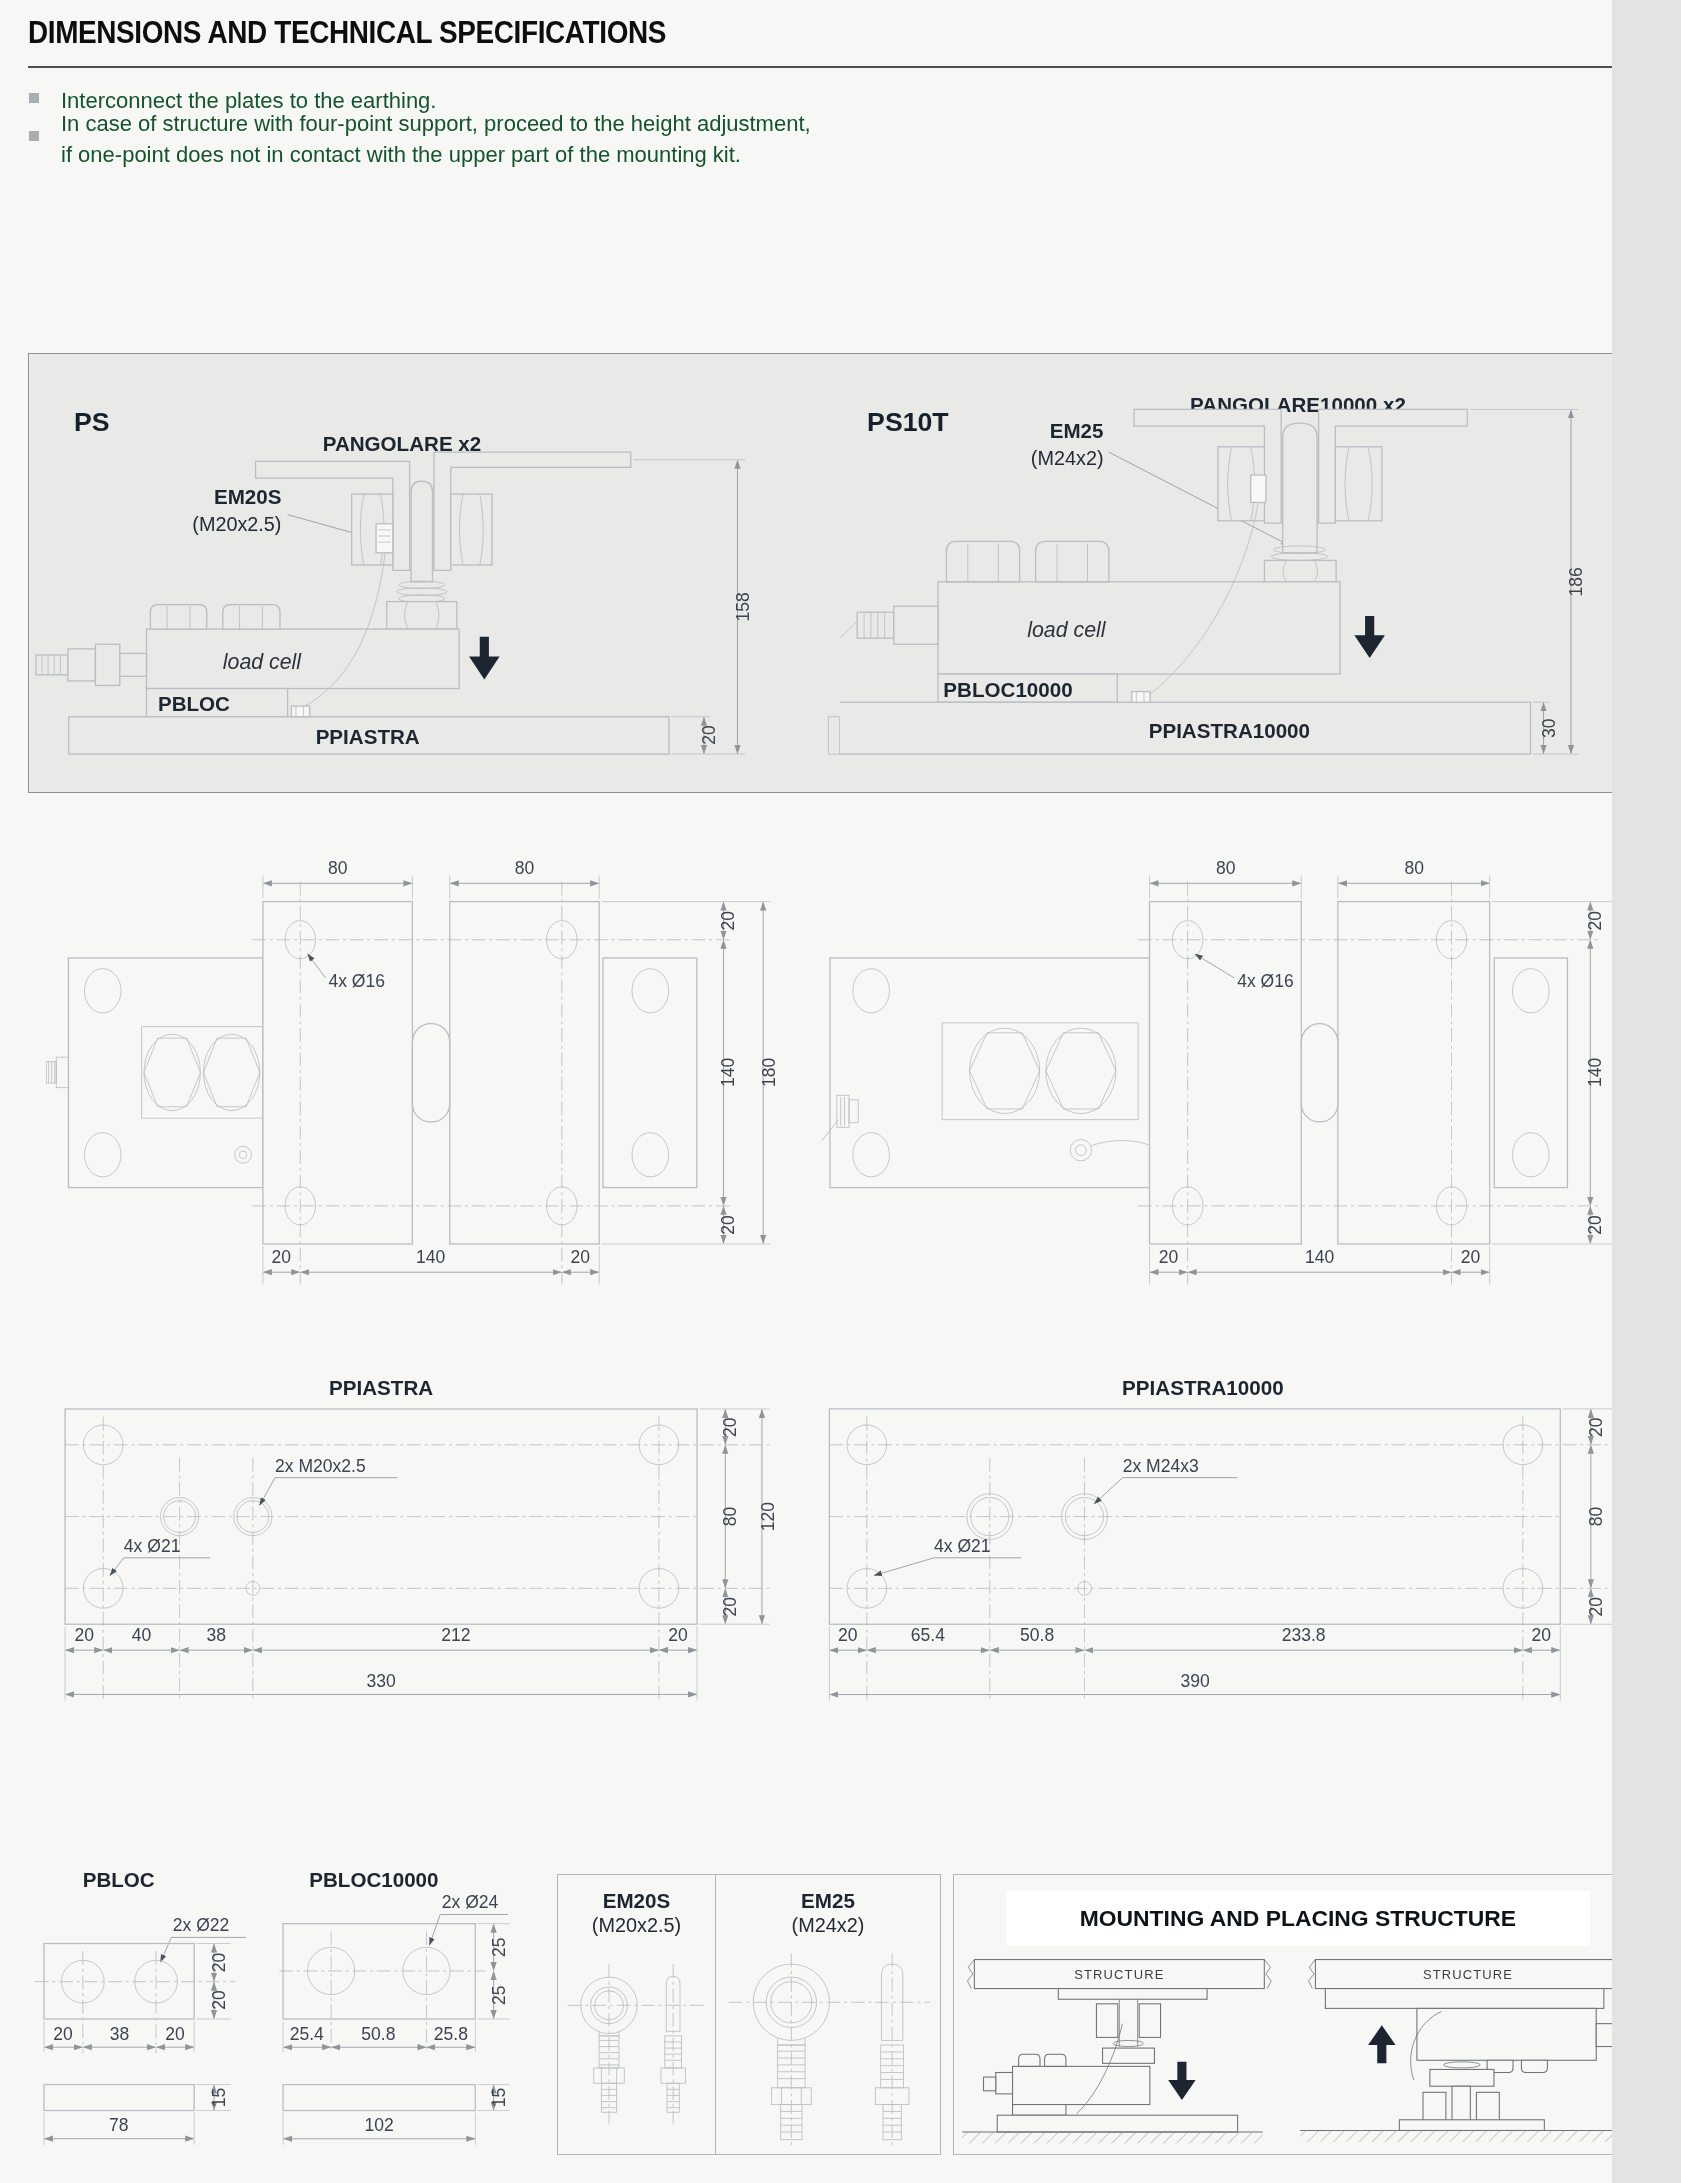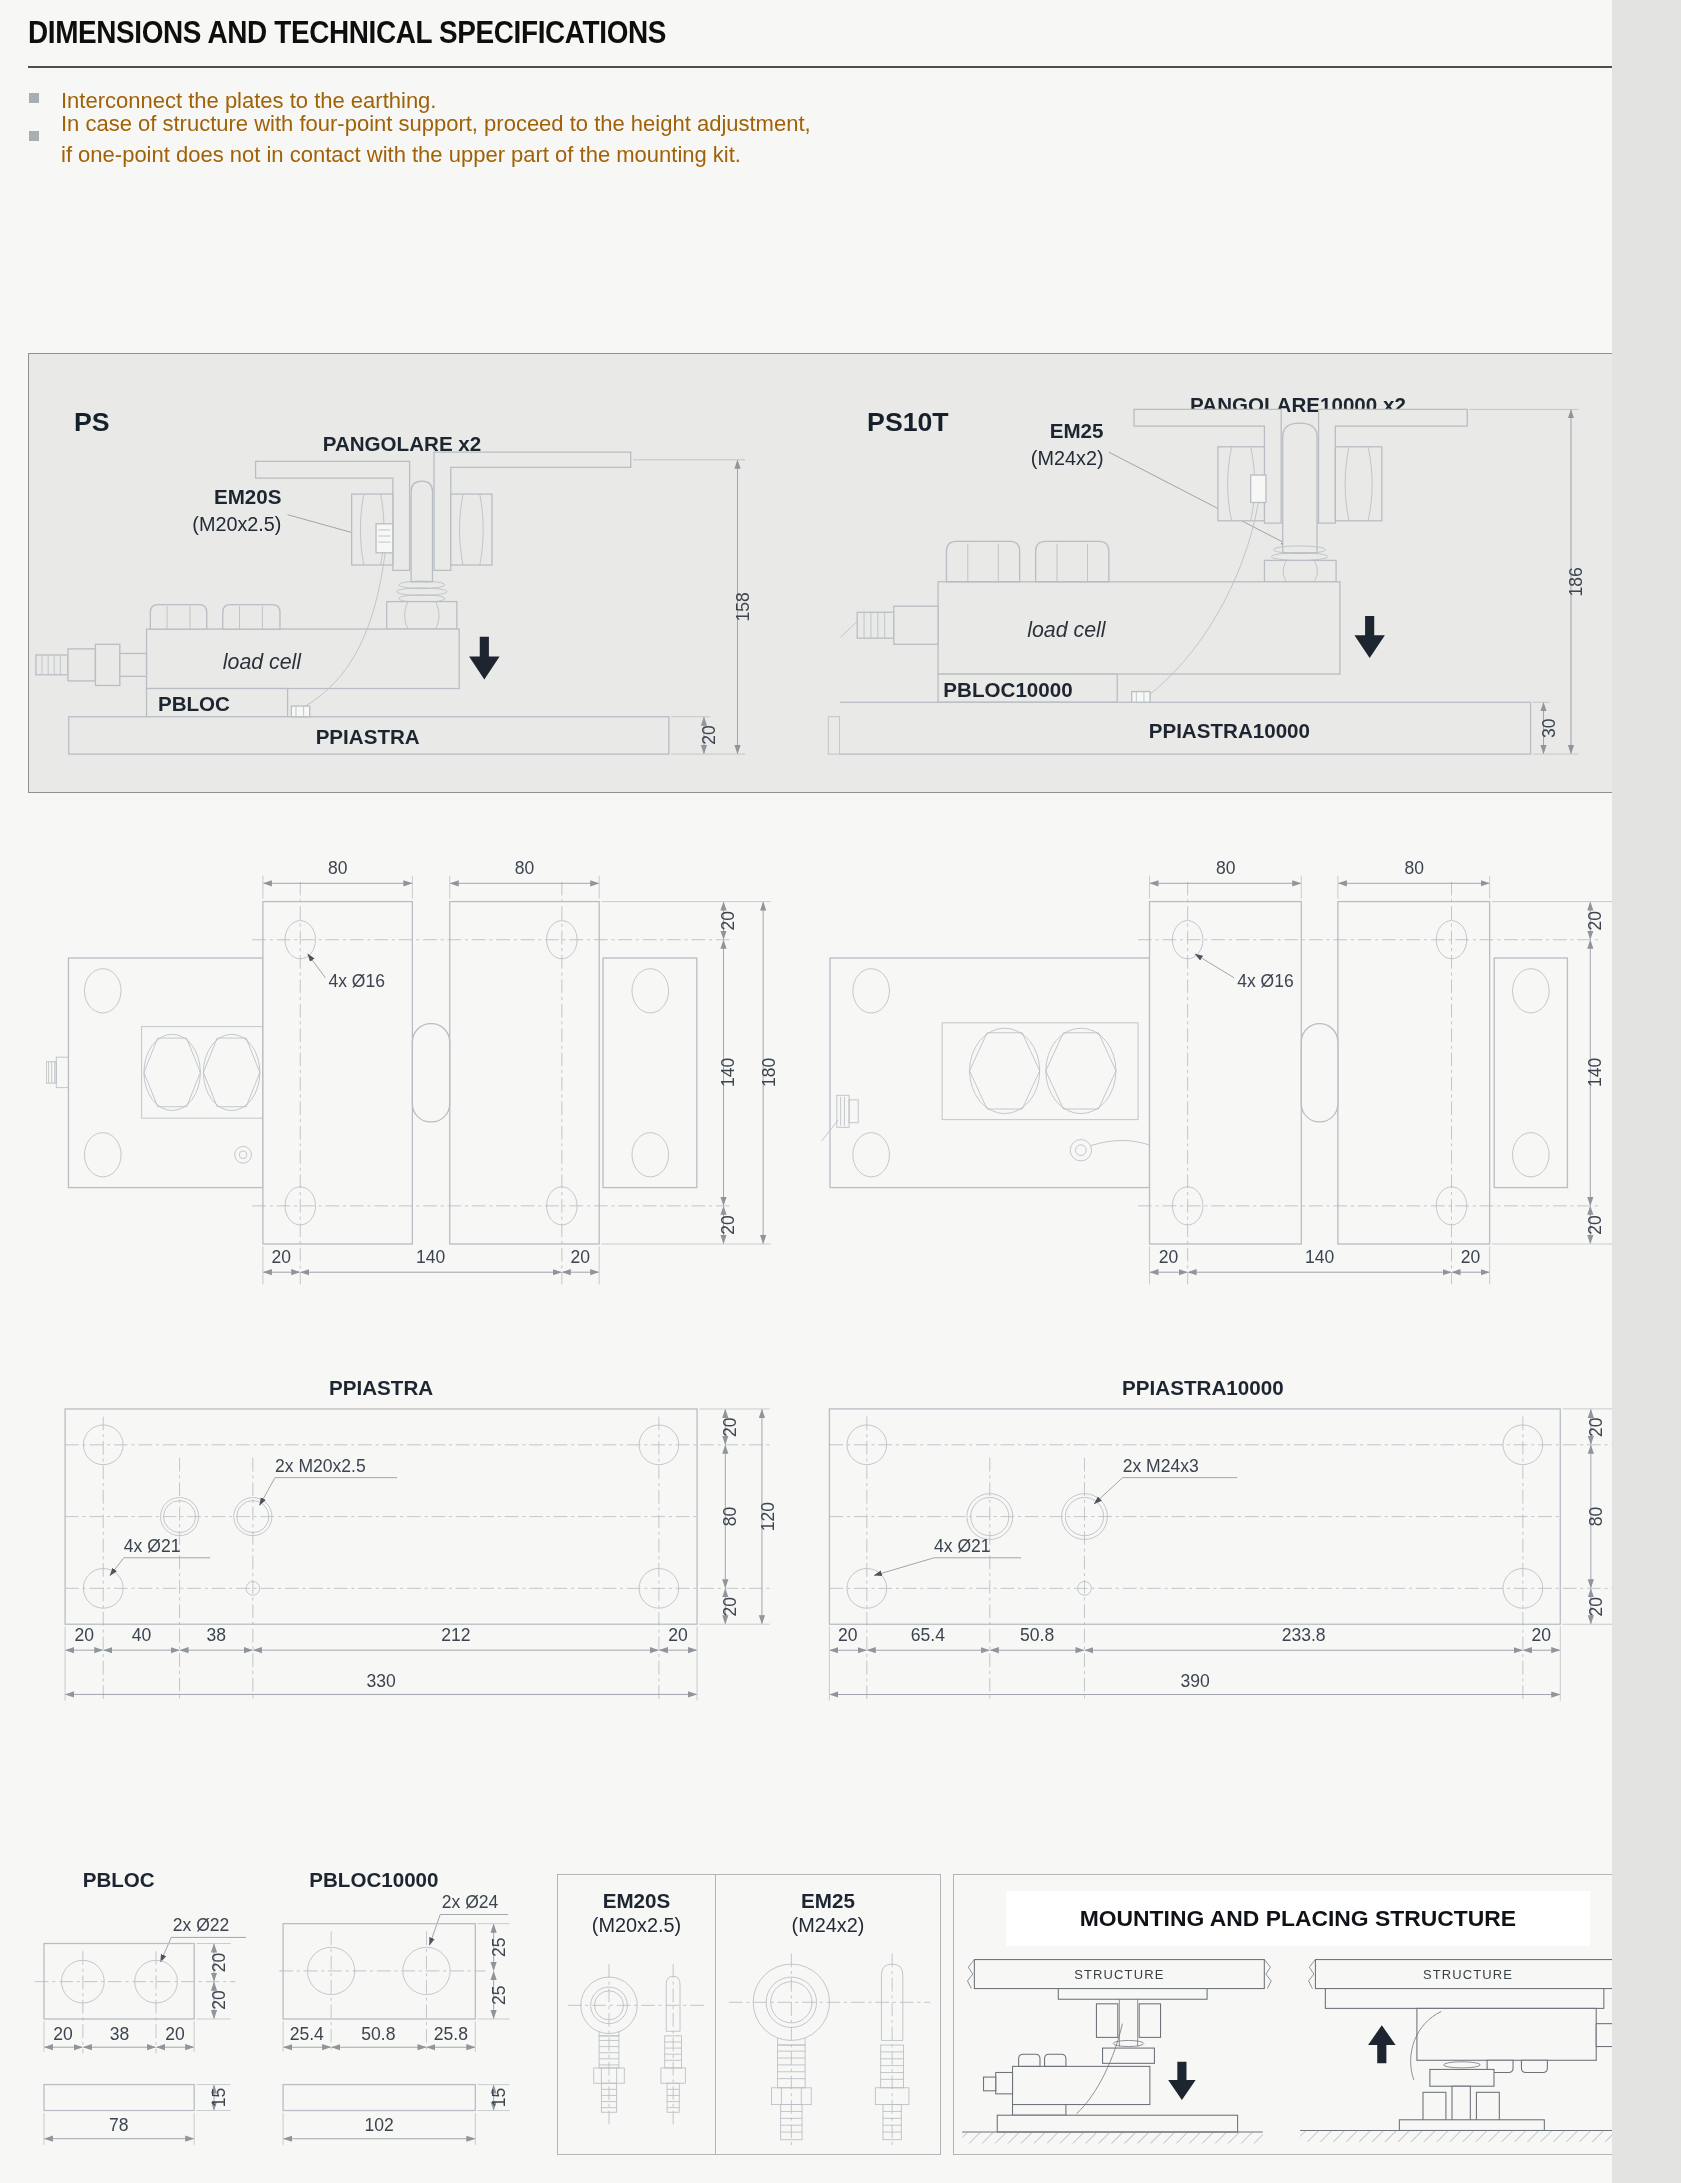--- a/index.html
+++ b/index.html
@@ -3,21 +3,21 @@
 <meta charset="utf-8">
 <style>
   html,body{margin:0;padding:0;background:#e3e3e1;}
   .page{position:relative;width:1612px;height:2183px;background:#f7f7f5;overflow:hidden;
         font-family:"Liberation Sans",sans-serif;}
   .abs{position:absolute;}
   .hdr-title{position:absolute;left:27.5px;top:15.3px;font-size:31px;font-weight:bold;color:#0e0e0e;
              transform:scaleX(.9);transform-origin:0 50%;white-space:nowrap;letter-spacing:-0.4px;}
   .hdr-rule{position:absolute;left:27.5px;top:66px;width:1627px;height:2.3px;background:#4f4f4f;}
   .bullet-mark{position:absolute;width:10px;height:10px;background:#a9aeb3;}
-  .bullet-text{position:absolute;left:61px;width:756px;font-size:22px;line-height:1.42;color:#a16207;}
+  .bullet-text{position:absolute;left:61px;width:756px;font-size:22px;line-height:1.42;color:#14532d;}
   .graybox{position:absolute;left:27.5px;top:353px;width:1625px;height:440px;background:#e9e9e7;
            border:1.5px solid #8e9294;box-sizing:border-box;}
   .embox{position:absolute;background:#f7f7f5;border:1.5px solid #b3b6b8;box-sizing:border-box;}
   
   .ln{fill:none;stroke:#b8bec4;stroke-width:1.7}
   .lnf{fill:#e9e9e7;stroke:#b8bec4;stroke-width:1.7}
   .lnw{fill:#f7f7f5;stroke:#b8bec4;stroke-width:1.7}
   .ln2{fill:none;stroke:#b8bec4;stroke-width:1.1}
   .cl{fill:none;stroke:#b2b8be;stroke-width:1;stroke-dasharray:18 5 4 5}
   .dl{fill:none;stroke:#989ea5;stroke-width:1.2}

